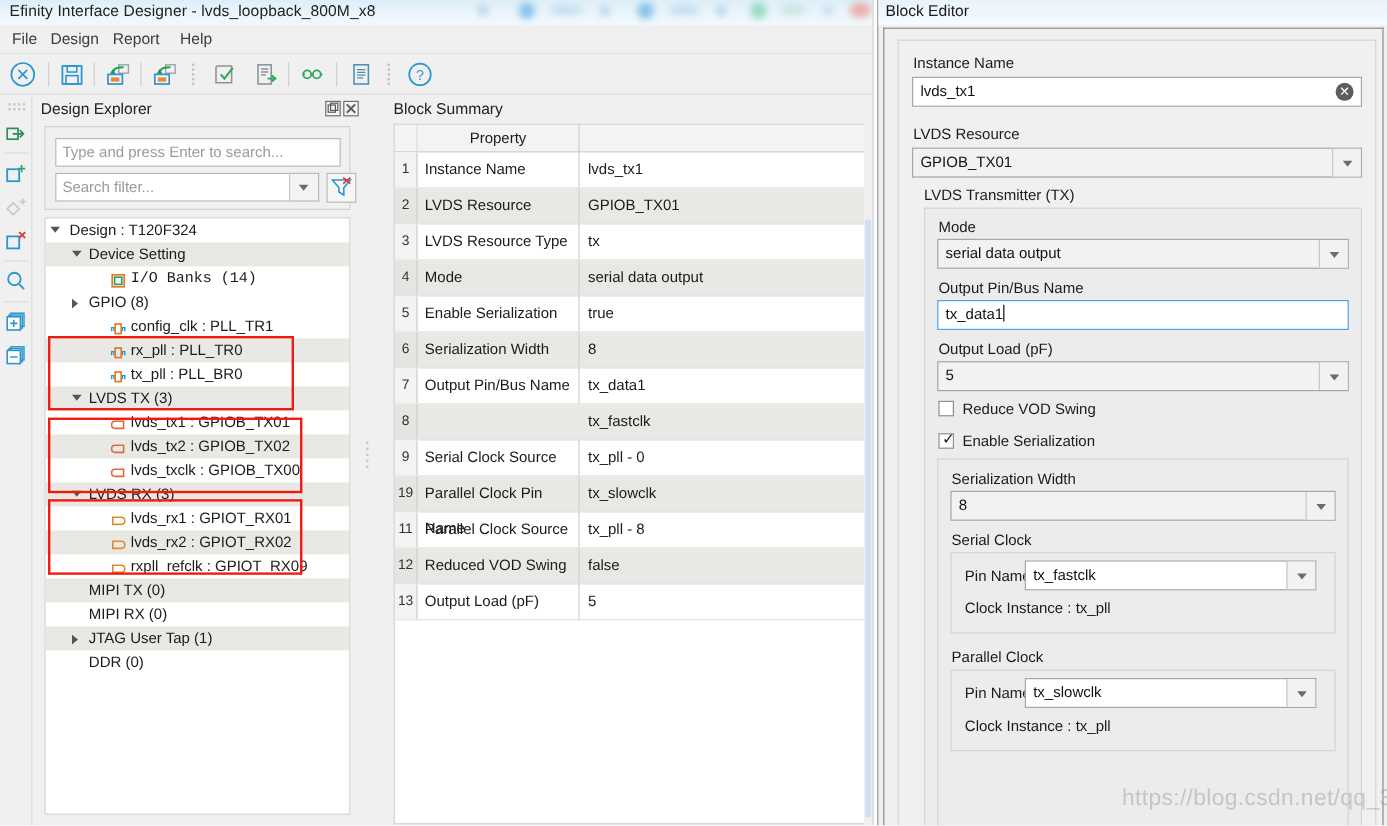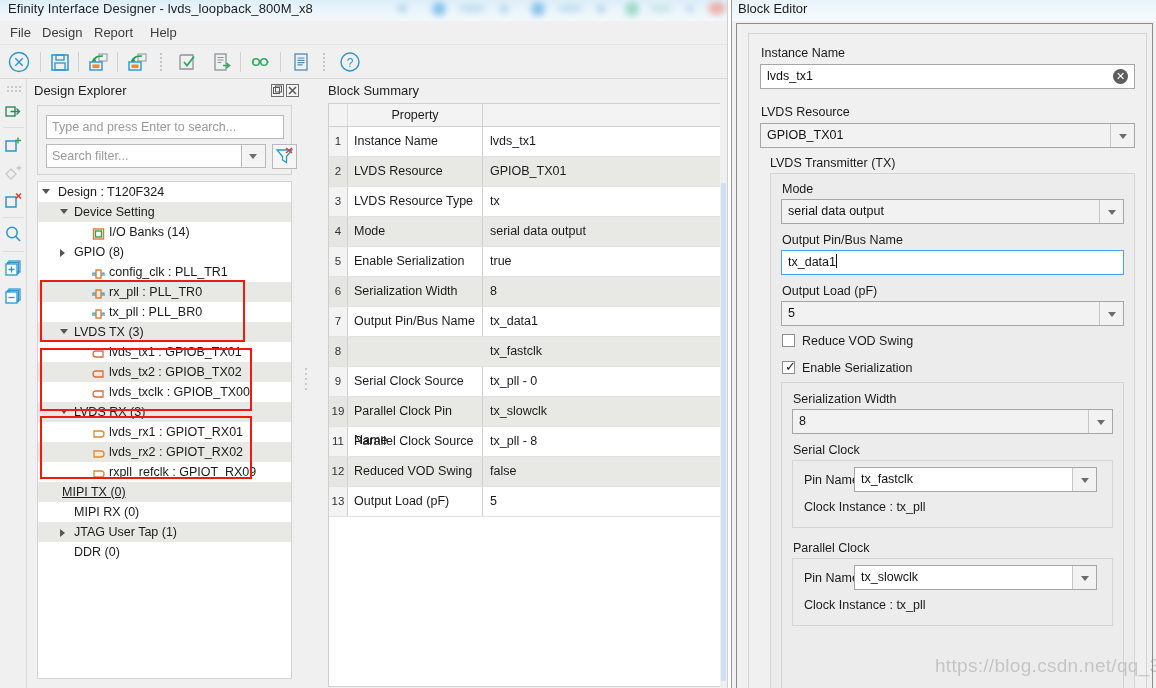--- a/index.html
+++ b/index.html
@@ -481,21 +481,21 @@
           </div>
           <div class="tree-row alt">
             <span class="arrow down" style="left: 22px;"></span>
             <span class="tree-label" style="left: 36px;">Device Setting</span>
           </div>
           <div class="tree-row">
             <span class="tree-icon" style="left: 54px;"><svg width="13" height="12" viewBox="0 0 13 12">
                 <rect x="1.5" y="1" width="10" height="10" fill="none" stroke="#e07b2a" stroke-width="1.4"></rect>
                 <rect x="3.5" y="3" width="6" height="6" fill="none" stroke="#2aa35a" stroke-width="1.4"></rect>
               </svg></span>
-            <span class="tree-label" style="left: 71px;">I/O Banks (14)</span>
+            <span class="tree-label" style="left: 71px; font-family: Liberation Mono, monospace;">I/O Banks (14)</span>
           </div>
           <div class="tree-row">
             <span class="arrow right" style="left: 22px;"></span>
             <span class="tree-label" style="left: 36px;">GPIO (8)</span>
           </div>
           <div class="tree-row">
             <span class="tree-icon" style="left: 54px;"><svg width="13" height="12" viewBox="0 0 13 12">
                 <path d="M1 8 v-3 h2 v3" fill="none" stroke="#2896cf" stroke-width="1.2"></path>
                 <path d="M10 8 v-3 h2 v3" fill="none" stroke="#2896cf" stroke-width="1.2"></path>
                 <rect x="4" y="2" width="5" height="8" fill="none" stroke="#e07b2a" stroke-width="1.4"></rect>
@@ -556,21 +556,21 @@
               </svg></span>
             <span class="tree-label" style="left: 71px;">lvds_rx2 : GPIOT_RX02</span>
           </div>
           <div class="tree-row">
             <span class="tree-icon" style="left: 54px;"><svg width="13" height="12" viewBox="0 0 13 12">
                 <path d="M2 3 H9 Q12 3 12 6 Q12 9 9 9 H2 Z" fill="none" stroke="#e08a2a" stroke-width="1.3"></path>
               </svg></span>
             <span class="tree-label" style="left: 71px;">rxpll_refclk : GPIOT_RX09</span>
           </div>
           <div class="tree-row alt">
-            <span class="tree-label" style="left: 24px; text-decoration: underline;">MIPI TX (0)</span>
+            <span class="tree-label" style="left: 36px;">MIPI TX (0)</span>
           </div>
           <div class="tree-row">
             <span class="tree-label" style="left: 36px;">MIPI RX (0)</span>
           </div>
           <div class="tree-row alt">
             <span class="arrow right" style="left: 22px;"></span>
             <span class="tree-label" style="left: 36px;">JTAG User Tap (1)</span>
           </div>
           <div class="tree-row">
             <span class="tree-label" style="left: 36px;">DDR (0)</span>

